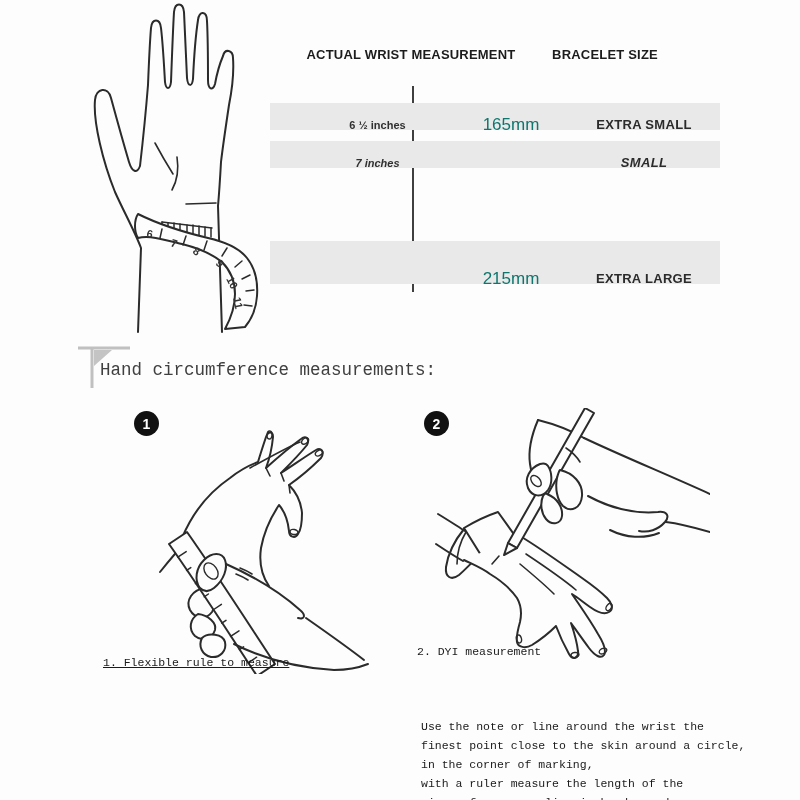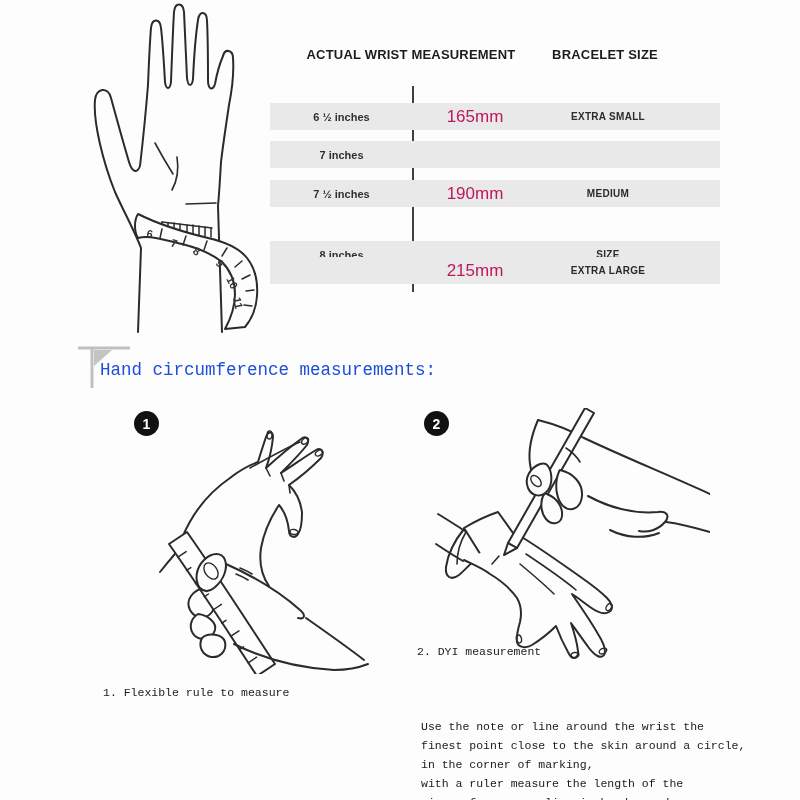--- a/index.html
+++ b/index.html
@@ -6,47 +6,47 @@
   body{width:800px;height:800px;background:#ffffff;font-family:"Liberation Sans",sans-serif;}
   .canvas{position:relative;width:800px;height:800px;background:#fdfdfd;overflow:hidden;}
 
   
   .tbl-header{position:absolute;top:45px;height:18px;display:flex;align-items:center;justify-content:center;
     font-weight:bold;font-size:13px;color:#1c1c1c;letter-spacing:.2px;white-space:nowrap;}
   #hdr-measure{left:261px;width:300px;}
   #hdr-size{left:505px;width:200px;}
   .tbl-divider{position:absolute;left:412px;top:86px;width:2px;height:206px;background:#3f3f3f;}
   .tbl-row{position:absolute;left:270px;width:450px;height:27px;background:#e9e9e9;}
-  .cell{position:absolute;top:0;height:27px;display:flex;align-items:center;justify-content:center;white-space:nowrap;}
+  .cell{position:absolute;top:8px;height:27px;display:flex;align-items:center;justify-content:center;white-space:nowrap;padding-left:36px;}
   .cell.inches{left:0;width:143px;font-size:11px;font-weight:bold;color:#303030;}
-  .cell.mm{left:143px;width:124px;font-size:17px;font-weight:400;color:#be185d;}
-  .cell.size{left:268px;width:140px;font-size:10px;font-weight:bold;color:#2b2b2b;letter-spacing:.3px;}
-  #row-0{top:103px;} #row-1{top:141px;} #row-2{top:180px;} #row-3{top:218px;margin-top:23px;} #row-4{top:257px;}
+  .cell.mm{left:143px;width:124px;font-size:17px;font-weight:400;color:#0f766e;}
+  .cell.size{left:268px;width:140px;font-size:13px;font-weight:bold;color:#2b2b2b;letter-spacing:.3px;}
+  #row-0{top:103px;} #row-1{top:141px;font-style:italic;} #row-2{top:180px;} #row-3{top:218px;margin-top:23px;} #row-4{top:257px;}
 
   
   .corner-mark{position:absolute;left:76px;top:342px;}
   .section-heading{position:absolute;left:100px;top:360px;font-family:"Liberation Mono",monospace;
-    font-size:17.5px;font-weight:500;color:#1d4ed8;white-space:nowrap;}
+    font-size:17.5px;font-weight:500;color:#404040;white-space:nowrap;}
 
   
   .badge{position:absolute;width:25px;height:25px;border-radius:50%;background:#111111;color:#ffffff;
     display:flex;align-items:center;justify-content:center;font-size:14px;font-weight:bold;
     font-family:"Liberation Sans",sans-serif;}
   #badge-1{left:134px;top:411px;} #badge-2{left:424px;top:411px;}
 
   
   .illu{position:absolute;}
   #illu-wrist-tape{left:58px;top:0px;}
   #illu-flex-rule{left:138px;top:418px;}
   #illu-diy{left:420px;top:408px;}
   .illu svg path, .illu svg line, .illu svg ellipse, .illu svg polyline{vector-effect:non-scaling-stroke;}
 
   
   .method-title{position:absolute;font-family:"Liberation Mono",monospace;font-size:11.5px;color:#1a1a1a;white-space:nowrap;}
-  #m1-title{left:103px;top:686px;} #m2-title{left:417px;top:645px;}
+  #m1-title{left:103px;top:656px;text-decoration:underline;} #m2-title{left:417px;top:645px;}
   .method-body{position:absolute;font-family:"Liberation Mono",monospace;font-size:11.5px;color:#1a1a1a;
     line-height:19px;white-space:pre-line;}
   #m1-body{left:107px;top:716px;width:320px;} #m2-body{left:421px;top:706px;width:350px;margin-top:11px;}
 </style>
 </head>
 <body>
 
 <div class="canvas">
 
   <div class="illu" id="illu-wrist-tape">
@@ -105,25 +105,21 @@
   <div class="tbl-header" id="hdr-measure">ACTUAL WRIST MEASUREMENT</div>
   <div class="tbl-divider"></div>
 
   <div class="tbl-row" id="row-0">
     <div class="cell inches">6 ½ inches</div>
     <div class="cell mm">165mm</div>
     <div class="cell size">EXTRA SMALL</div>
   </div>
   <div class="tbl-row" id="row-1">
     <div class="cell inches">7 inches</div>
-  </div>
-  <div class="tbl-row" id="row-2">
-    <div class="cell inches">7 ½ inches</div>
-    <div class="cell mm">190mm</div>
-    <div class="cell size">MEDIUM</div>
+    <div class="cell size">SMALL</div>
   </div>
   <div class="tbl-row" id="row-3">
     <div class="cell inches">8 inches</div>
     <div class="cell size">SIZE</div>
   </div>
   <div class="tbl-row" id="row-4">
     <div class="cell mm">215mm</div>
     <div class="cell size">EXTRA LARGE</div>
   </div>
 

